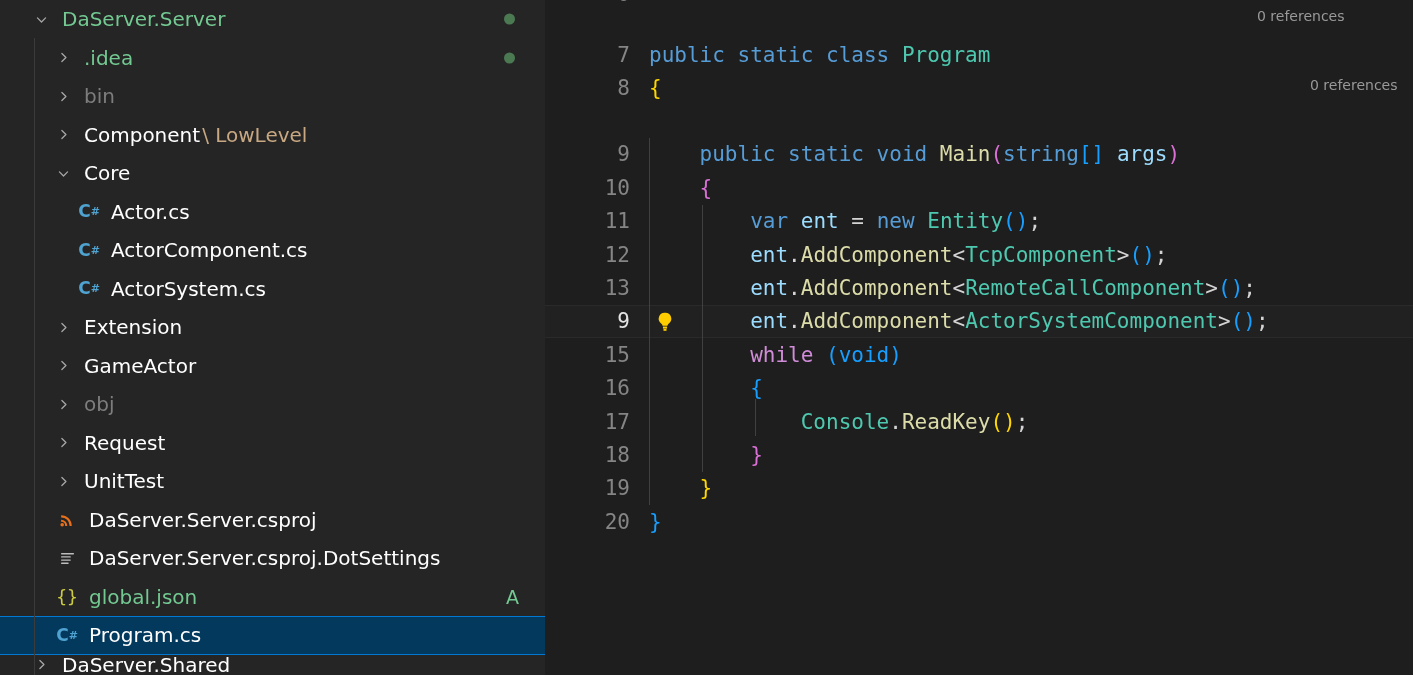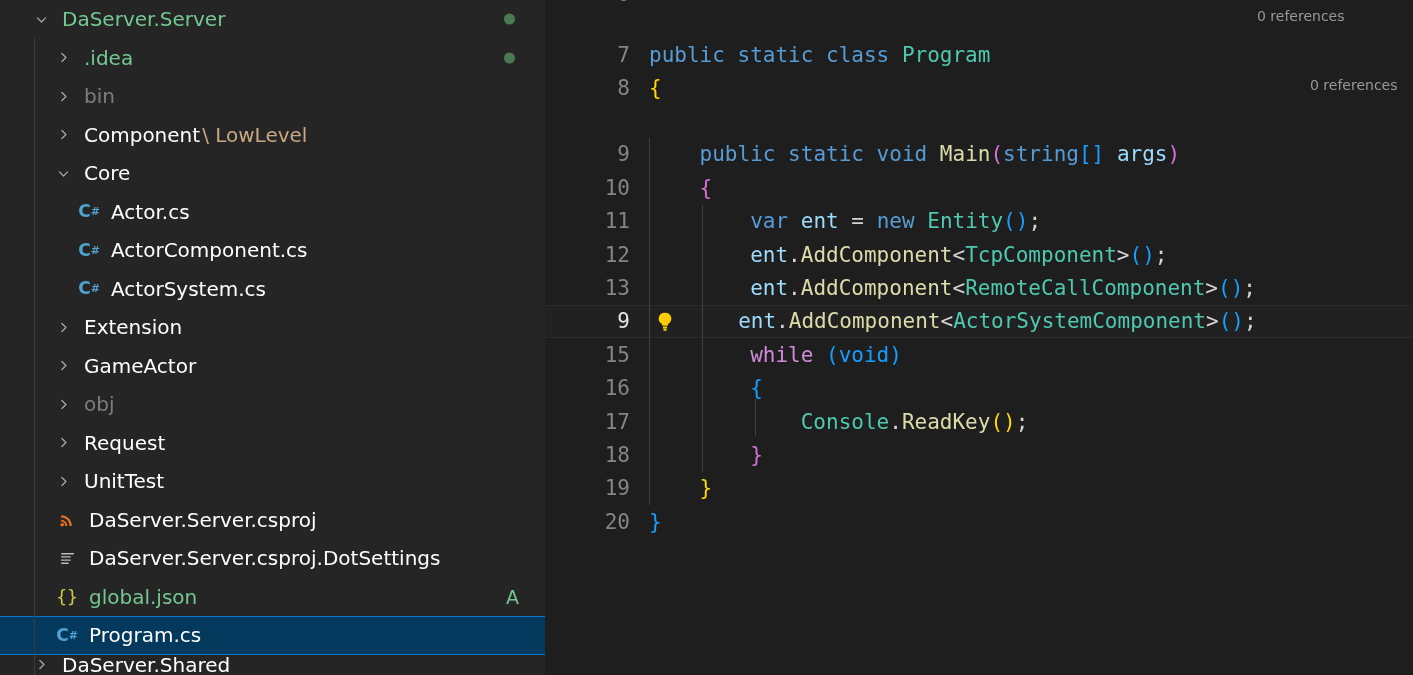--- a/index.html
+++ b/index.html
@@ -260,21 +260,21 @@
         <div class="code-line" style="top: 238px;">
           <div class="lnum">12</div>
           <div class="ctext" style="left: 104px;"><span class="op">        </span><span class="var">ent</span><span class="op">.</span><span class="mth">AddComponent</span><span class="op">&lt;</span><span class="type">TcpComponent</span><span class="op">&gt;</span><span class="b2">(</span><span class="b2">)</span><span class="op">;</span></div>
         </div>
         <div class="code-line" style="top: 271.4px;">
           <div class="lnum">13</div>
           <div class="ctext" style="left: 104px;"><span class="op">        </span><span class="var">ent</span><span class="op">.</span><span class="mth">AddComponent</span><span class="op">&lt;</span><span class="type">RemoteCallComponent</span><span class="op">&gt;</span><span class="b2">(</span><span class="b2">)</span><span class="op">;</span></div>
         </div>
         <div class="code-line active" style="top: 304.8px;">
           <div class="lnum cur">9</div>
-          <div class="ctext" style="left: 92px;"><span class="op">        </span><span class="var">ent</span><span class="op">.</span><span class="mth">AddComponent</span><span class="op">&lt;</span><span class="type">ActorSystemComponent</span><span class="op">&gt;</span><span class="b2">(</span><span class="b2">)</span><span class="op">;</span></div>
+          <div class="ctext" style="left: 104px;"><span class="op">        </span><span class="var">ent</span><span class="op">.</span><span class="mth">AddComponent</span><span class="op">&lt;</span><span class="type">ActorSystemComponent</span><span class="op">&gt;</span><span class="b2">(</span><span class="b2">)</span><span class="op">;</span></div>
         </div>
         <div class="code-line" style="top: 338.2px;">
           <div class="lnum">15</div>
           <div class="ctext" style="left: 104px;"><span class="op">        </span><span class="ctrl">while</span><span class="op"> </span><span class="b2">(</span><span class="b2">void</span><span class="b2">)</span></div>
         </div>
         <div class="code-line" style="top: 371.6px;">
           <div class="lnum">16</div>
           <div class="ctext" style="left: 104px;"><span class="op">        </span><span class="b2">{</span></div>
         </div>
         <div class="code-line" style="top: 405px;">

